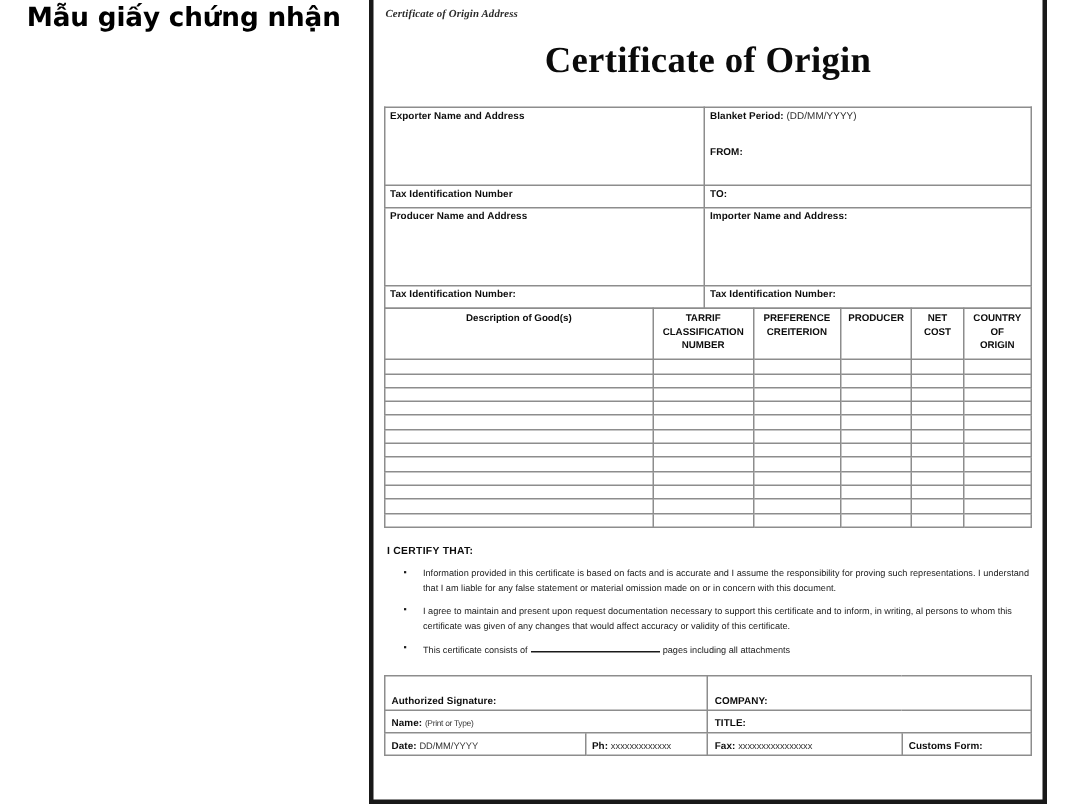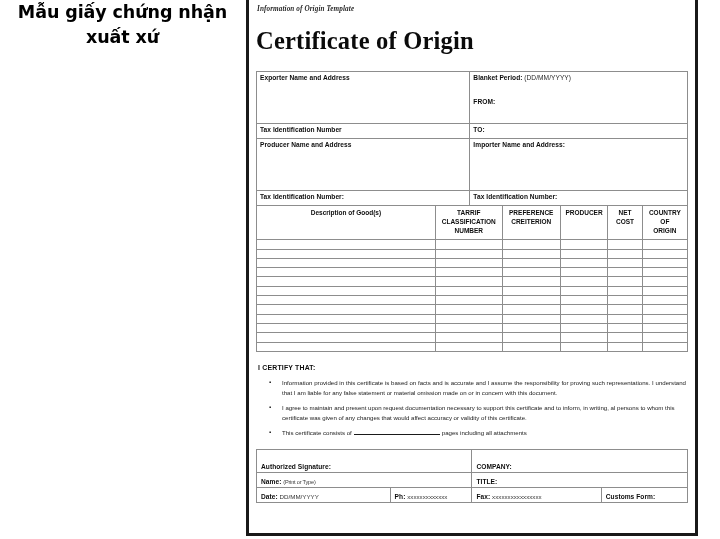--- a/index.html
+++ b/index.html
@@ -64,20 +64,21 @@
     font-family: "Liberation Serif", serif;
     font-style: italic;
     font-weight: bold;
     font-size: 7.2px;
     color: #2b2b2b;
     letter-spacing: 0.1px;
     margin: 1px 0 0 1px;
   }
 
   .doc-title {
+    text-align: center;
     font-family: "Liberation Serif", serif;
     font-weight: bold;
     font-size: 24.5px;
     color: #0b0b0b;
     margin: 14px 0 16px 0;
     letter-spacing: 0.2px;
   }
 
   
   table.frm {
@@ -193,28 +194,27 @@
   td.sig-row  { height: 10px; }
   .xs { font-size: 5.6px; color: #3a3a3a; letter-spacing: -0.2px; }
   .val { font-weight: normal; color: #333333; font-size: 6.2px; }
 </style>
 </head>
 <body>
 
 <div id="caption">
   <div class="caption-text">
     <div>Mẫu giấy chứng nhận</div>
-    <div>xuất xứ</div>
   </div>
 </div>
 
 <div id="doc-page">
   <div id="doc-inner">
 
-    <div class="tpl-tag">Information of Origin Template</div>
+    <div class="tpl-tag">Certificate of Origin Address</div>
 
     <div class="doc-title">Certificate of Origin</div>
 
     <table class="frm">
       <colgroup>
         <col style="width:49.5%">
           <col style="width:50.5%">
       </colgroup>
       <tbody>
         <tr>

